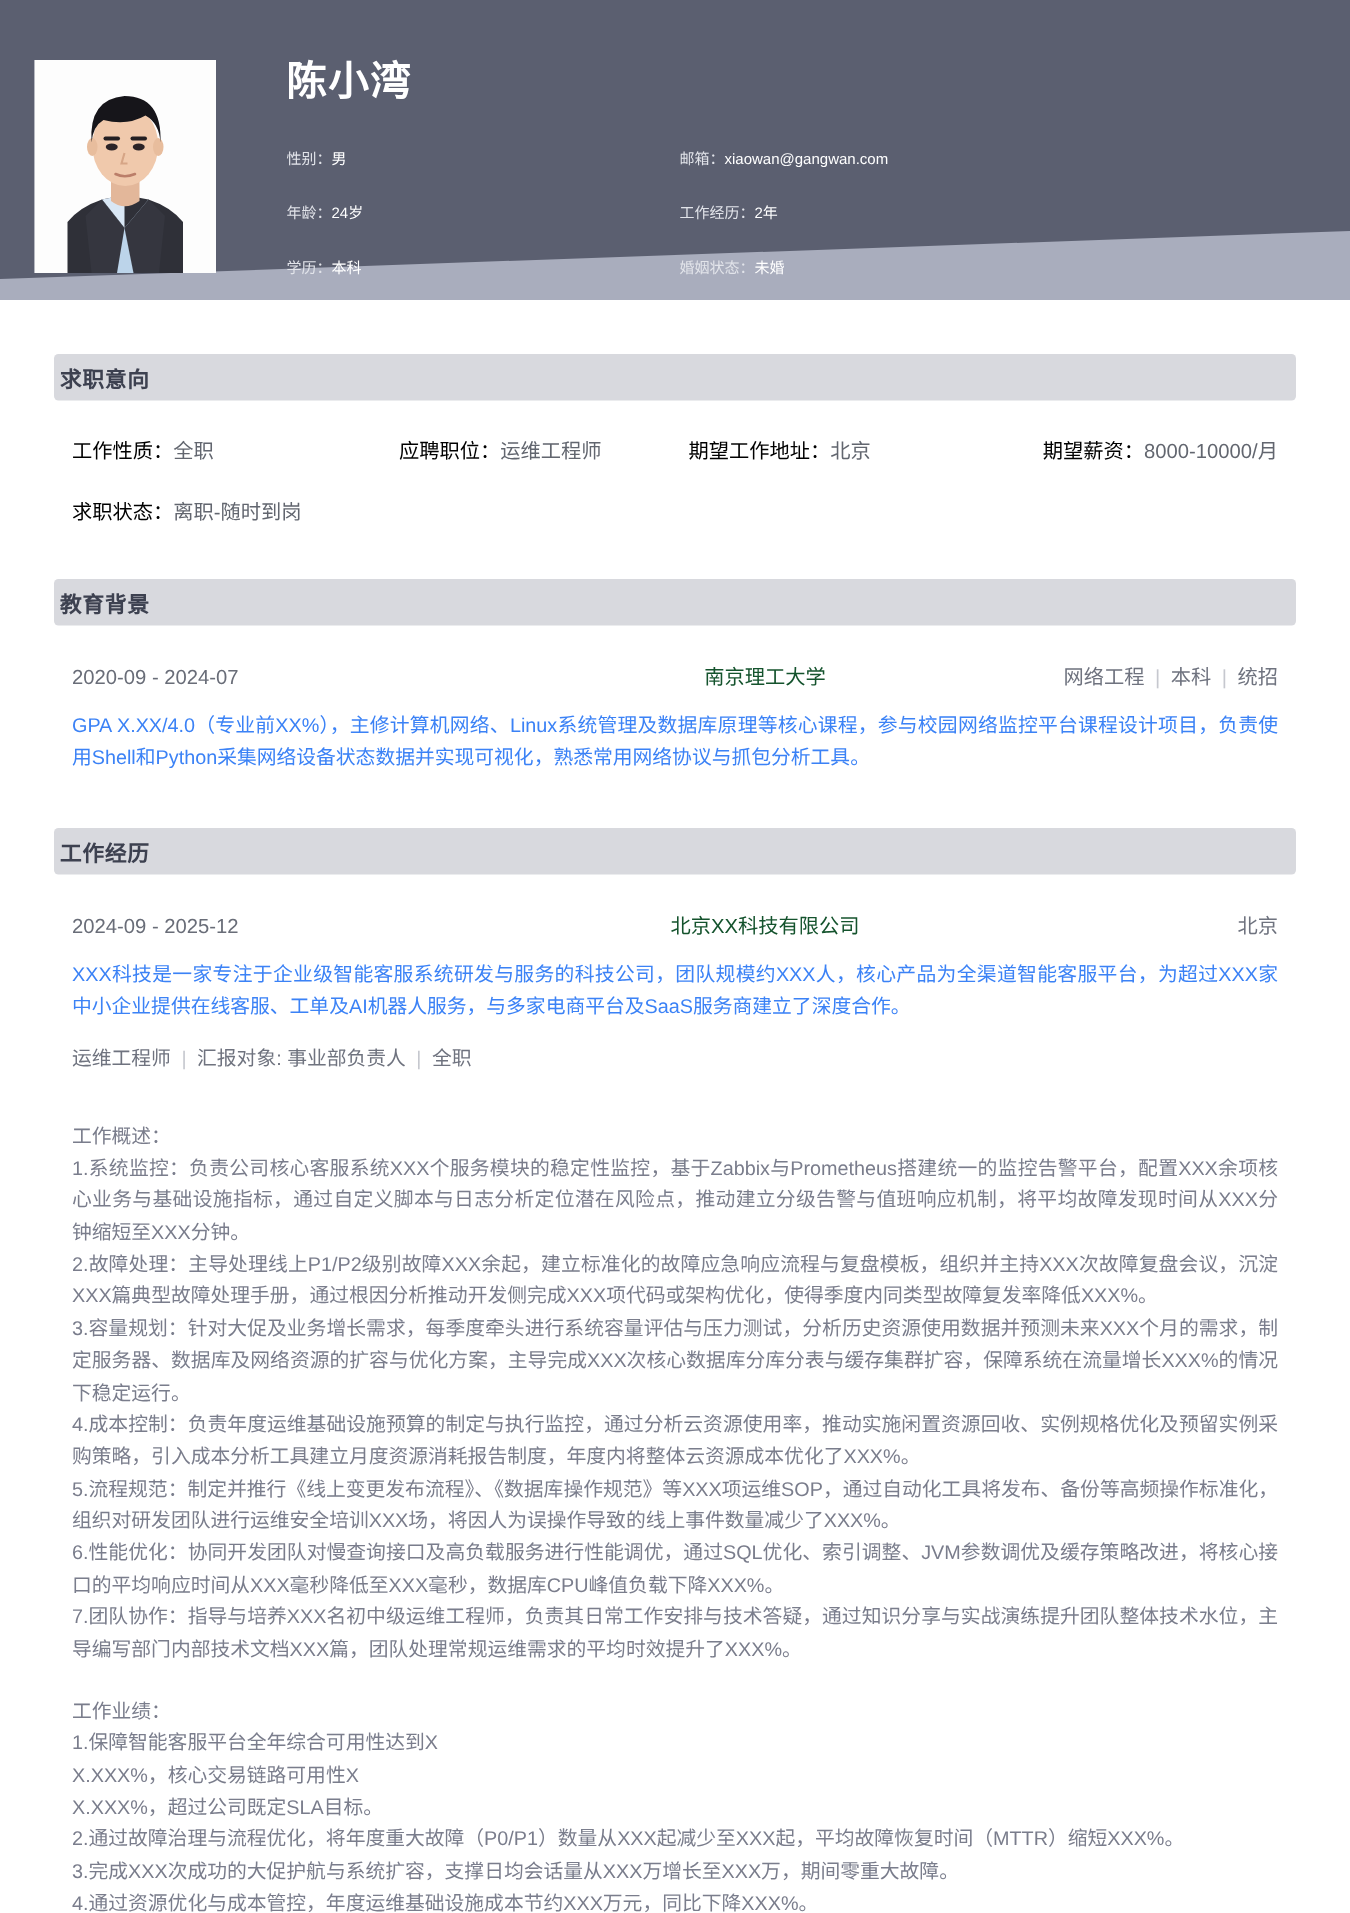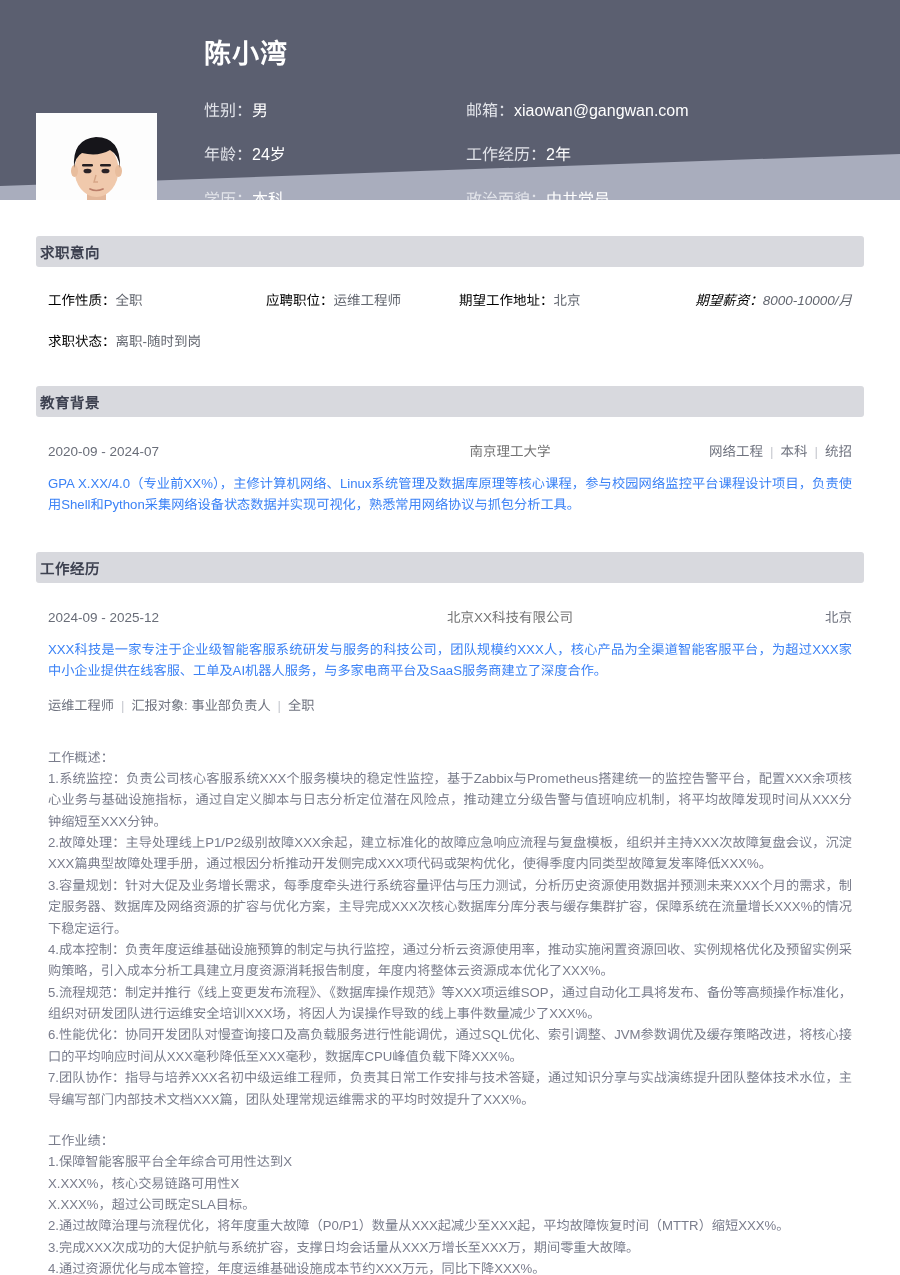--- a/index.html
+++ b/index.html
@@ -29,22 +29,22 @@
     position: absolute;
     left: 0;
     top: 0;
     width: 900px;
     height: 200px;
     pointer-events: none;
   }
   .header-inner {
     position: relative;
     display: flex;
-    align-items: flex-end;
-    padding: 36px 0 0 36px;
+    align-items: center;
+    padding: 36px 0 0 23px;
     z-index: 2;
   }
 
   
   .photo {
     width: 121px;
     height: 142px;
     background: #ffffff;
     flex: 0 0 auto;
     overflow: hidden;
@@ -64,21 +64,21 @@
     letter-spacing: 1px;
     line-height: 1.1;
     margin-bottom: 18px;
   }
   .meta-grid {
     display: grid;
     grid-template-columns: 262px auto;
     row-gap: 11px;
   }
   .meta-item {
-    font-size: 16px;
+    font-size: 10px;
     color: #eceef2;
     white-space: nowrap;
     line-height: 1.35;
     margin-top: 12px;
   }
   .meta-item .mlabel { color: #e2e4ea; }
   .meta-item .mval { color: #ffffff; }
 
   
   .body {
@@ -112,30 +112,30 @@
   .intent-cell {
     font-size: 13.5px;
     color: #6f737f;
     white-space: nowrap;
   }
   .intent-cell .ilabel { color: #000000; }
   .intent-cell .ival { color: #62666f; }
   .c1 { width: 218px; }
   .c2 { width: 193px; }
   .c3 { width: 227px; }
-  .c4 { width: auto; text-align: right; flex: 1 1 auto; font-style: italic; }
+  .c4 { width: auto; text-align: right; flex: 1 1 auto; }
 
   
   .entry-head {
     display: flex;
     align-items: baseline;
     margin-top: 23px;
   }
   .eh-date { width: 330px; font-size: 13.5px; color: #696d78; white-space: nowrap; }
-  .eh-mid  { flex: 1 1 auto; text-align: center; font-size: 13.5px; color: #737373; }
+  .eh-mid  { flex: 1 1 auto; text-align: center; font-size: 13.5px; color: #14532d; }
   .eh-right{ width: 210px; text-align: right; font-size: 13.5px; color: #6f737f; white-space: nowrap; }
   .sep { color: #c6c8cf; margin: 0 7px; }
 
   .entry-desc {
     margin-top: 13px;
     font-size: 13.2px;
     line-height: 1.62;
     color: #3b82f6;
     text-align: justify;
   }
@@ -207,23 +207,20 @@
             <span class="mlabel">邮箱：</span><span class="mval">xiaowan@gangwan.com</span>
           </div>
           <div class="meta-item">
             <span class="mlabel">年龄：</span><span class="mval">24岁</span>
           </div>
           <div class="meta-item">
             <span class="mlabel">工作经历：</span><span class="mval">2年</span>
           </div>
           <div class="meta-item">
             <span class="mlabel">学历：</span><span class="mval">本科</span>
-          </div>
-          <div class="meta-item">
-            <span class="mlabel">政治面貌：</span><span class="mval">中共党员</span>
           </div>
           <div class="meta-item">
             <span class="mlabel">婚姻状态：</span><span class="mval">未婚</span>
           </div>
         </div>
       </div>
     </div>
   </div>
 
   <div class="body">

